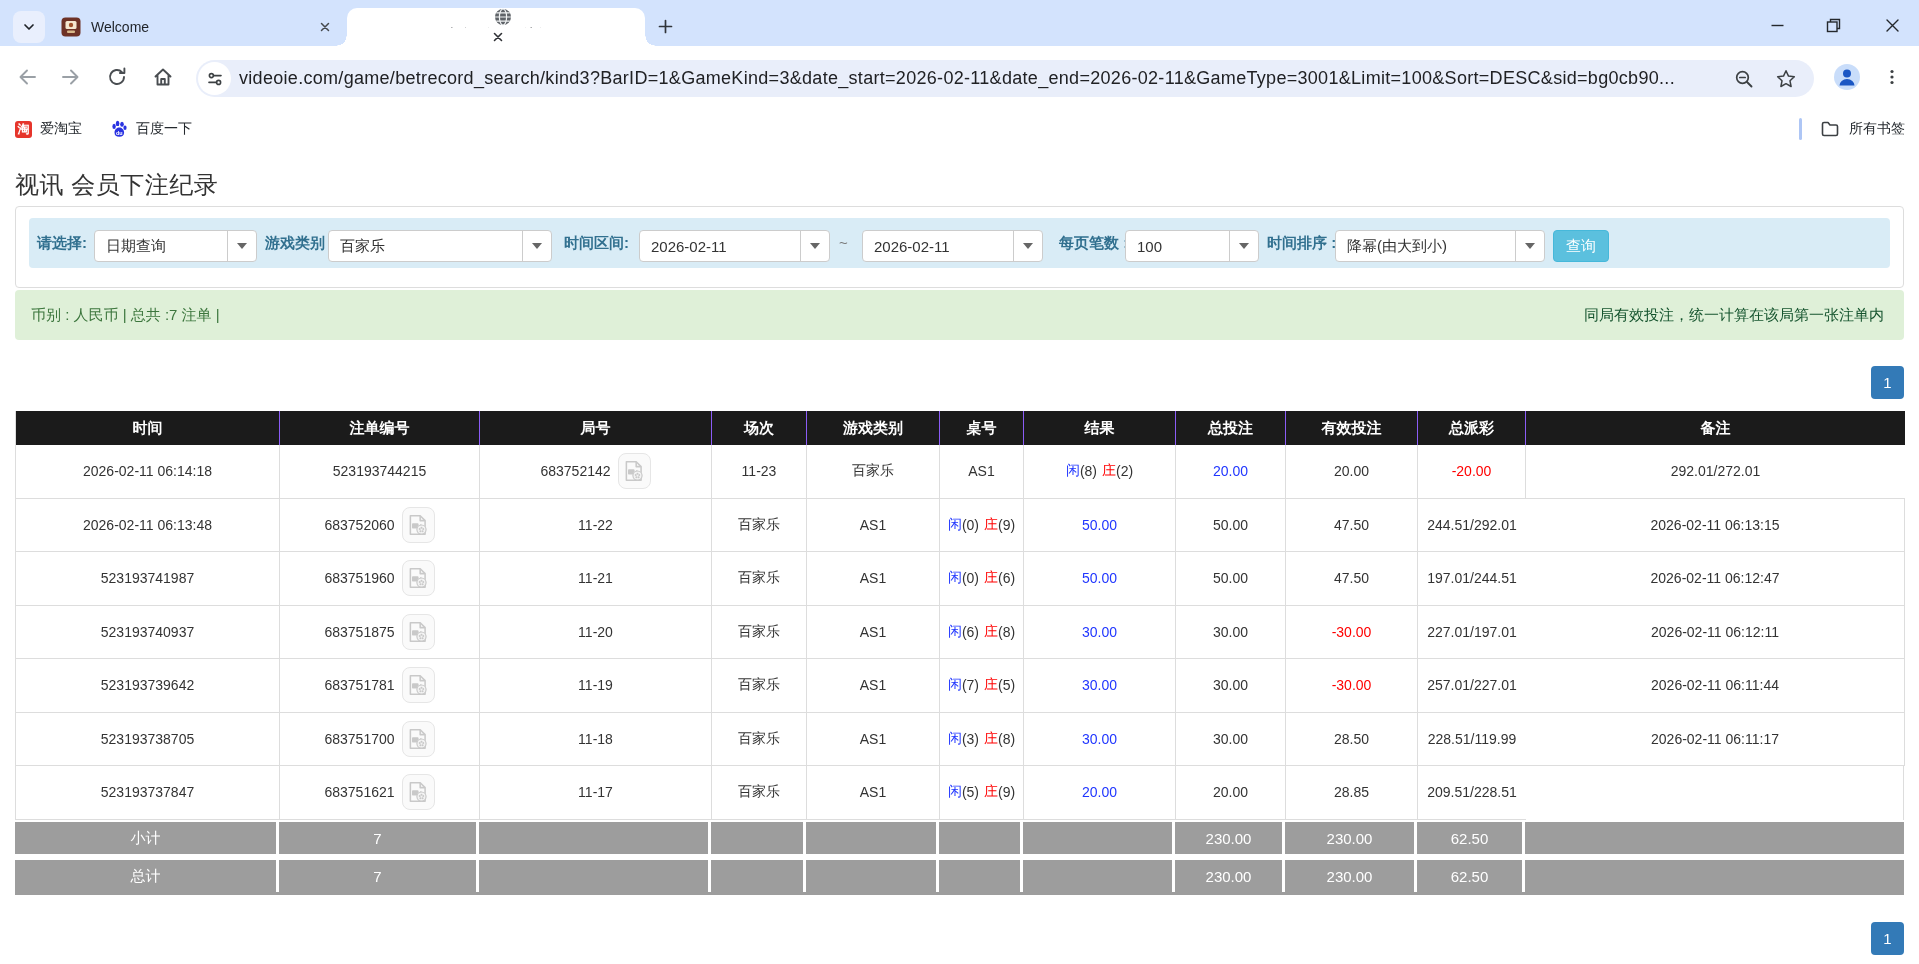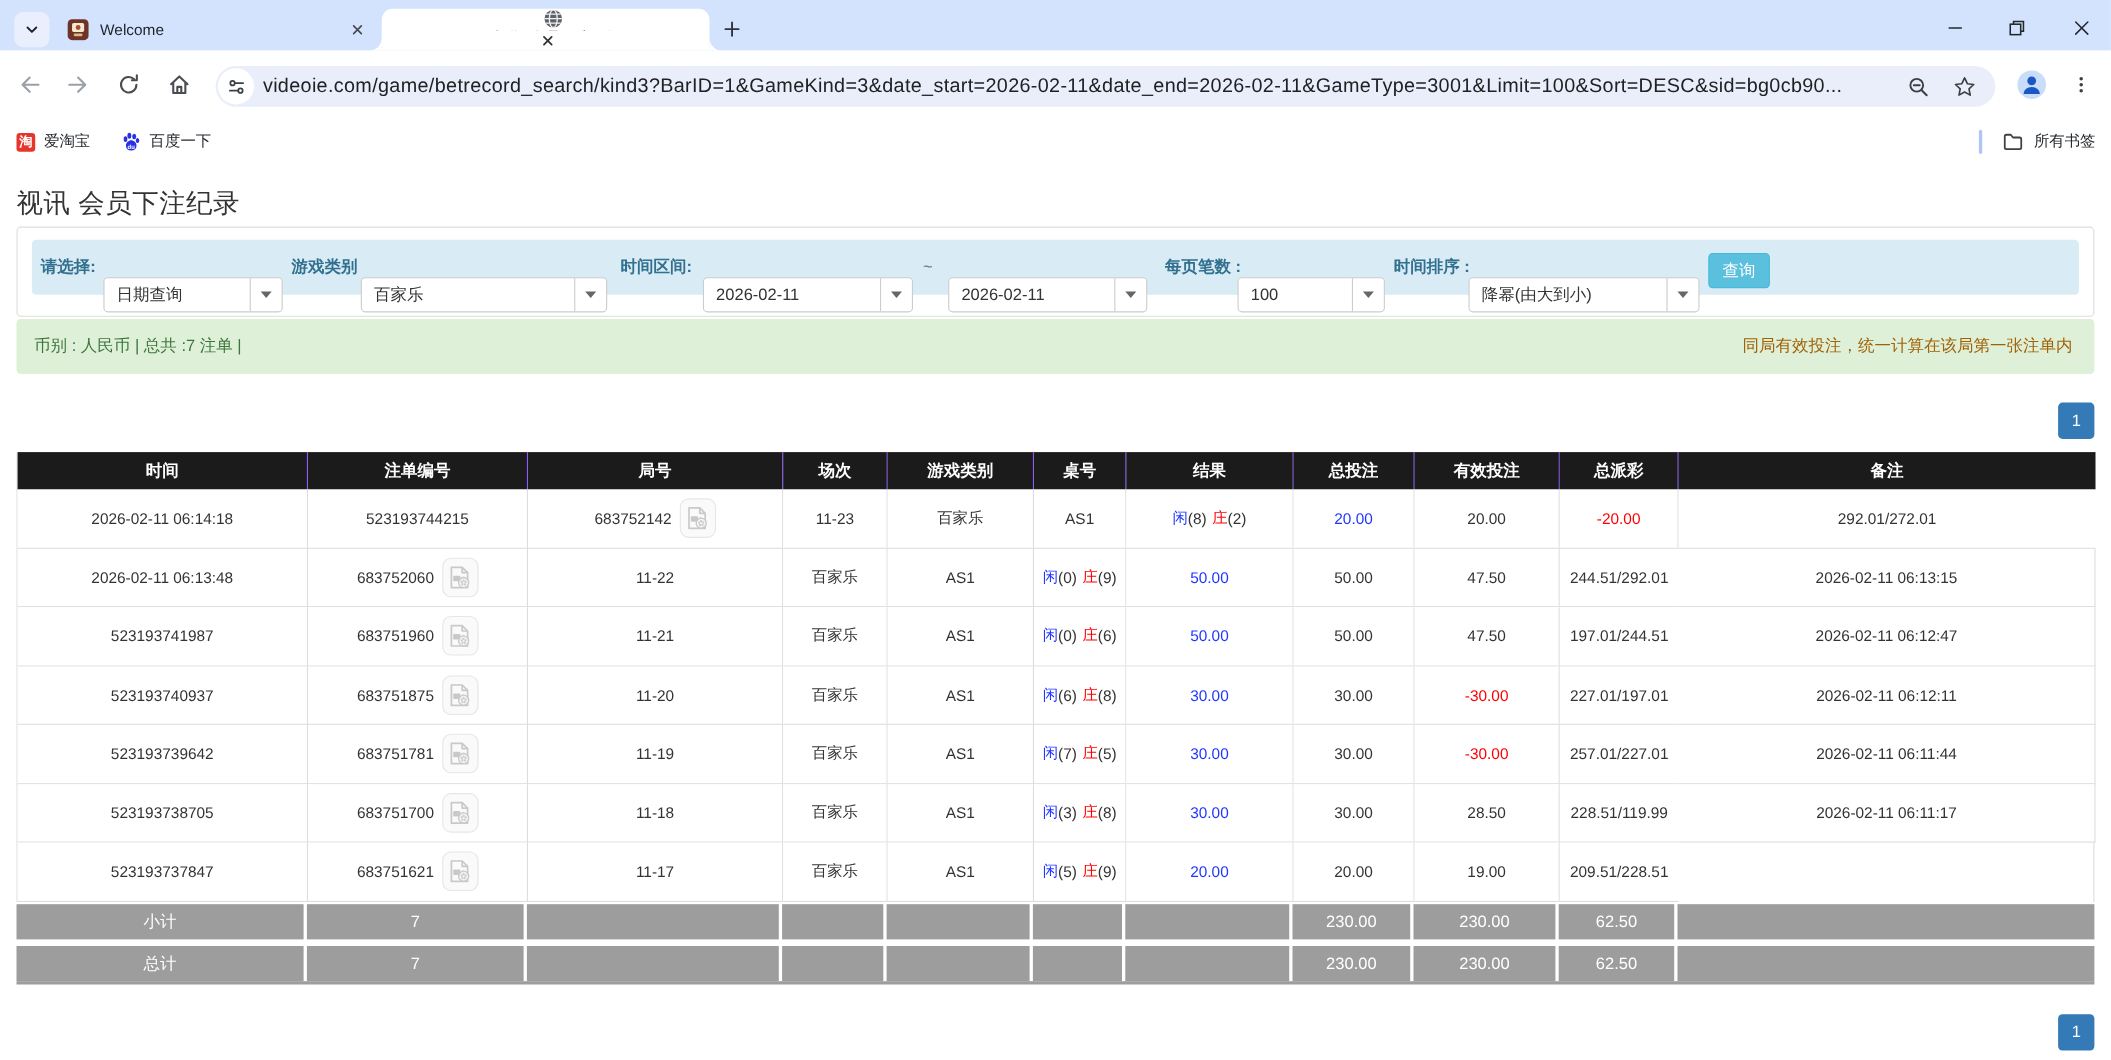--- a/index.html
+++ b/index.html
@@ -47,34 +47,34 @@
 
   
   #page-title { position:absolute; left:15px; top:169px; font-size:24px; color:#333; letter-spacing:0.5px; }
 
   #filter-panel { position:absolute; left:15px; top:206px; width:1889px; height:82px;
     border:1px solid #ddd; border-radius:4px; background:#fff; }
   #filter-bar { position:absolute; left:13px; top:11px; width:1861px; height:50px; border-radius:4px;
     background:#d9ecf6; }
   .flabel { position:absolute; top:0; height:50px; line-height:50px; font-size:15px; font-weight:bold; color:#31708f; white-space:nowrap; }
   .fctl { position:absolute; top:12px; height:32px; background:#fff; border:1px solid #ccc; border-radius:4px;
-    display:flex; align-items:center;margin-top:22px; }
+    display:flex; align-items:center; }
   .fctl .val { font-size:15px; color:#333; padding-left:11px; flex:1; white-space:nowrap; overflow:hidden; }
   .fctl .caret-box { width:29px; height:100%; border-left:1px solid #ccc; display:flex; align-items:center;
     justify-content:center; flex:none; }
   .caret { width:0; height:0; border-left:5px solid transparent; border-right:5px solid transparent;
     border-top:6px solid #666; }
   #tilde { position:absolute; top:0; height:50px; line-height:50px; font-size:15px; color:#777; }
   #btn-search { position:absolute; top:12px; height:32px; width:56px; background:#5bc0de; border:1px solid #46b8da;
     border-radius:4px; color:#fff; font-size:15px; display:flex; align-items:center; justify-content:center; cursor:pointer; }
 
   #summary-bar { position:absolute; left:15px; top:290px; width:1889px; height:50px; background:#dff0d8;
     border-radius:4px; }
   #summary-left { position:absolute; left:16px; top:0; height:50px; line-height:50px; font-size:15px; color:#3c763d; }
-  #summary-right { position:absolute; right:20px; top:0; height:41px; line-height:50px; font-size:15px; color:#a16207; }
+  #summary-right { position:absolute; right:20px; top:0; height:41px; line-height:50px; font-size:15px; color:#14532d; }
 
   .pager { position:absolute; width:33px; height:33px; background:#337ab7; border-radius:4px; color:#fff;
     font-size:15px; display:flex; align-items:center; justify-content:center; right:15px; }
   #pager-top { top:366px; }
   #pager-bottom { top:922px; }
 
   
   #grid { position:absolute; left:15px; top:411px; width:1889px;
     display:grid;
     grid-template-columns:264px 200px 232px 95px 133px 84px 152px 110px 132px 108px 379px;
@@ -542,21 +542,21 @@
     <div class="tc">AS1</div>
     <div class="tc">
       <span class="blue">闲</span>
       <span class="num">(5)</span>
       <span style="width:5px"></span>
       <span class="red">庄</span>
       <span class="num">(9)</span>
     </div>
     <div class="tc blue">20.00</div>
     <div class="tc">20.00</div>
-    <div class="tc ">19.00</div>
+    <div class="tc ">28.85</div>
     <div class="tc last">209.51/228.51</div>
   </div>
 
 <div class="sumrow" id="sum-subtotal" style="top:822px">
     <div class="sumcell" style="left:0px;width:261px">小计</div>
     <div class="sumcell" style="left:264px;width:197px">7</div>
     <div class="sumcell" style="left:464px;width:229px"></div>
     <div class="sumcell" style="left:696px;width:92px"></div>
     <div class="sumcell" style="left:791px;width:130px"></div>
     <div class="sumcell" style="left:924px;width:81px"></div>

